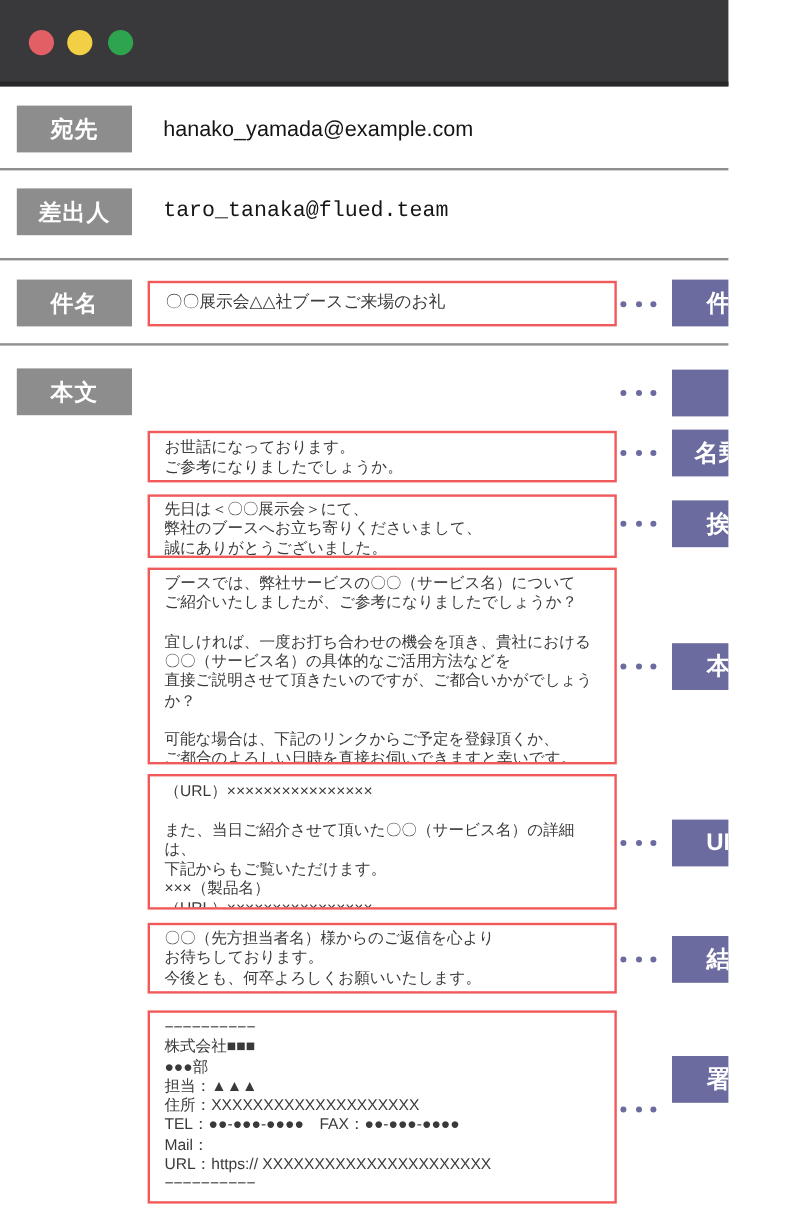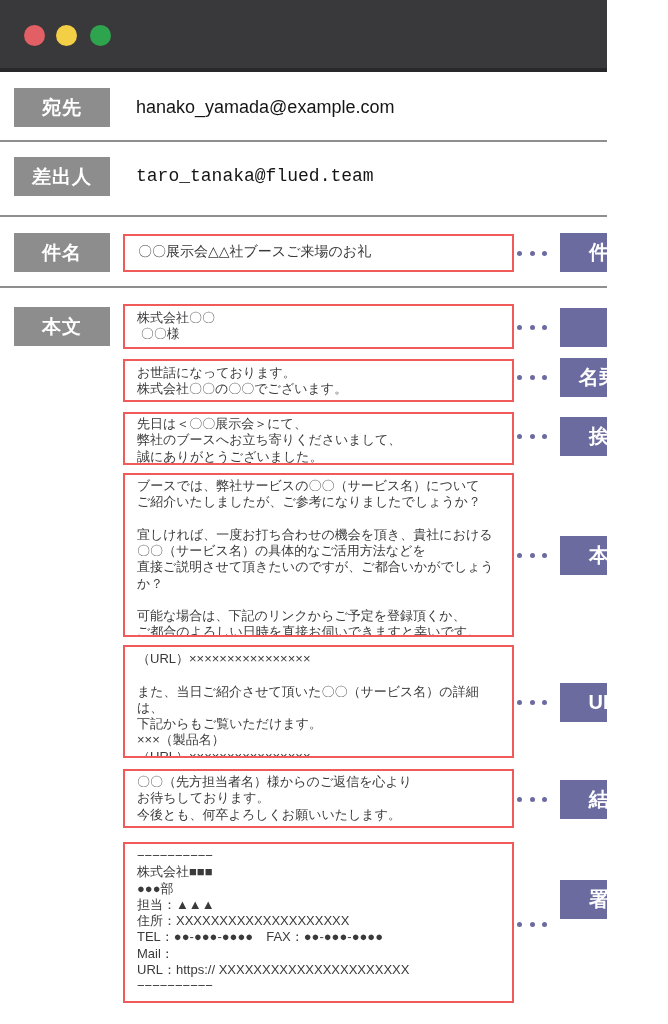--- a/index.html
+++ b/index.html
@@ -72,31 +72,29 @@
   <span class="dots" style="top:250px;">
       <i></i>
       <i></i>
       <i></i>
     </span>
   <div class="purple-tag" style="top:233px;">件名</div>
   <div class="divider" style="top:286px;"></div>
 
   <div class="gray-label" style="top:307px;">本文</div>
 
-  <div class="red-box" style="top:304px;height:45px;">株式会社〇〇
- 〇〇様</div>
   <span class="dots" style="top:324px;">
       <i></i>
       <i></i>
       <i></i>
     </span>
   <div class="purple-tag" style="top:308px;padding-left:28px;">宛名</div>
 
   <div class="red-box" style="top:359px;height:43px;">お世話になっております。
-株式会社〇〇の〇〇でございます。</div>
+ご参考になりましたでしょうか。</div>
   <span class="dots" style="top:374px;">
       <i></i>
       <i></i>
       <i></i>
     </span>
   <div class="purple-tag" style="top:358px;font-family:Liberation Serif, serif;">名乗り</div>
 
   <div class="red-box" style="top:412px;height:53px;padding-top:2px;padding-bottom:2px;">先日は＜〇〇展示会＞にて、
 弊社のブースへお立ち寄りくださいまして、
 誠にありがとうございました。</div>

